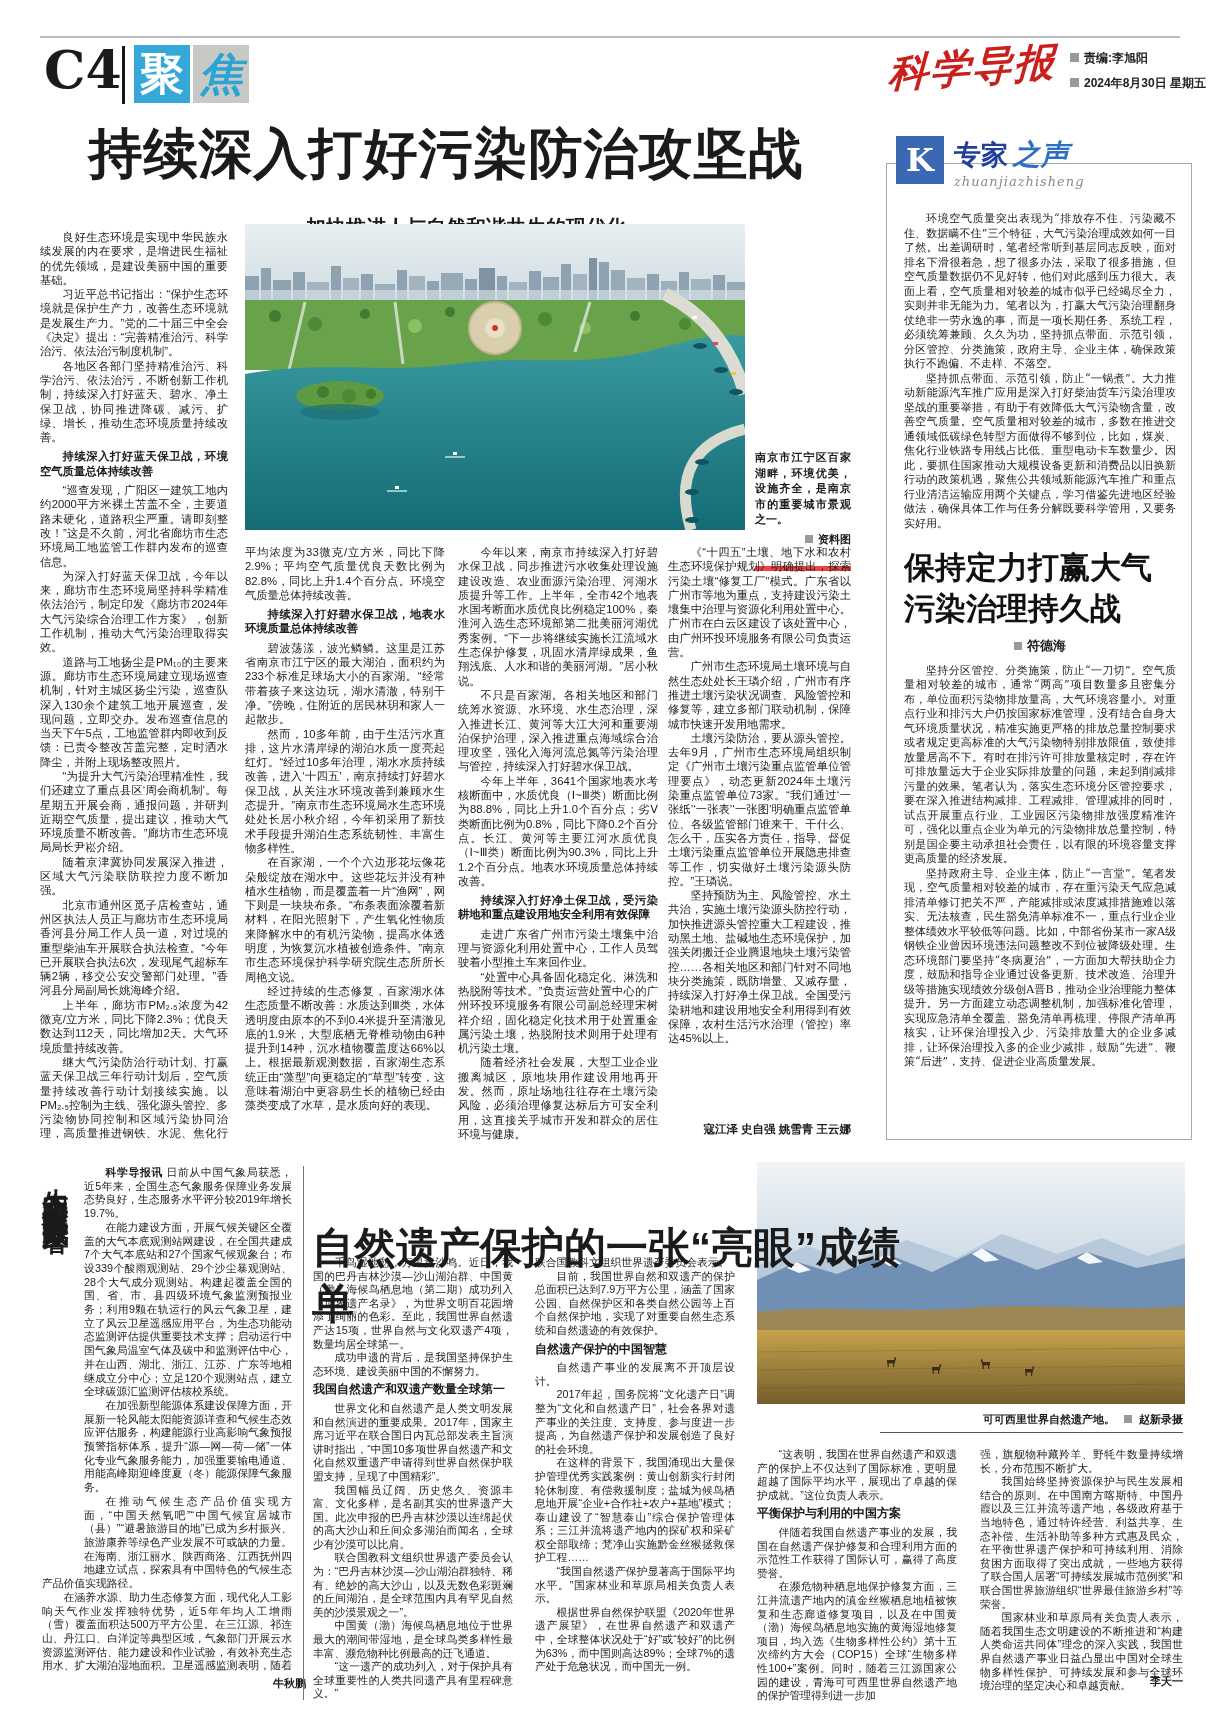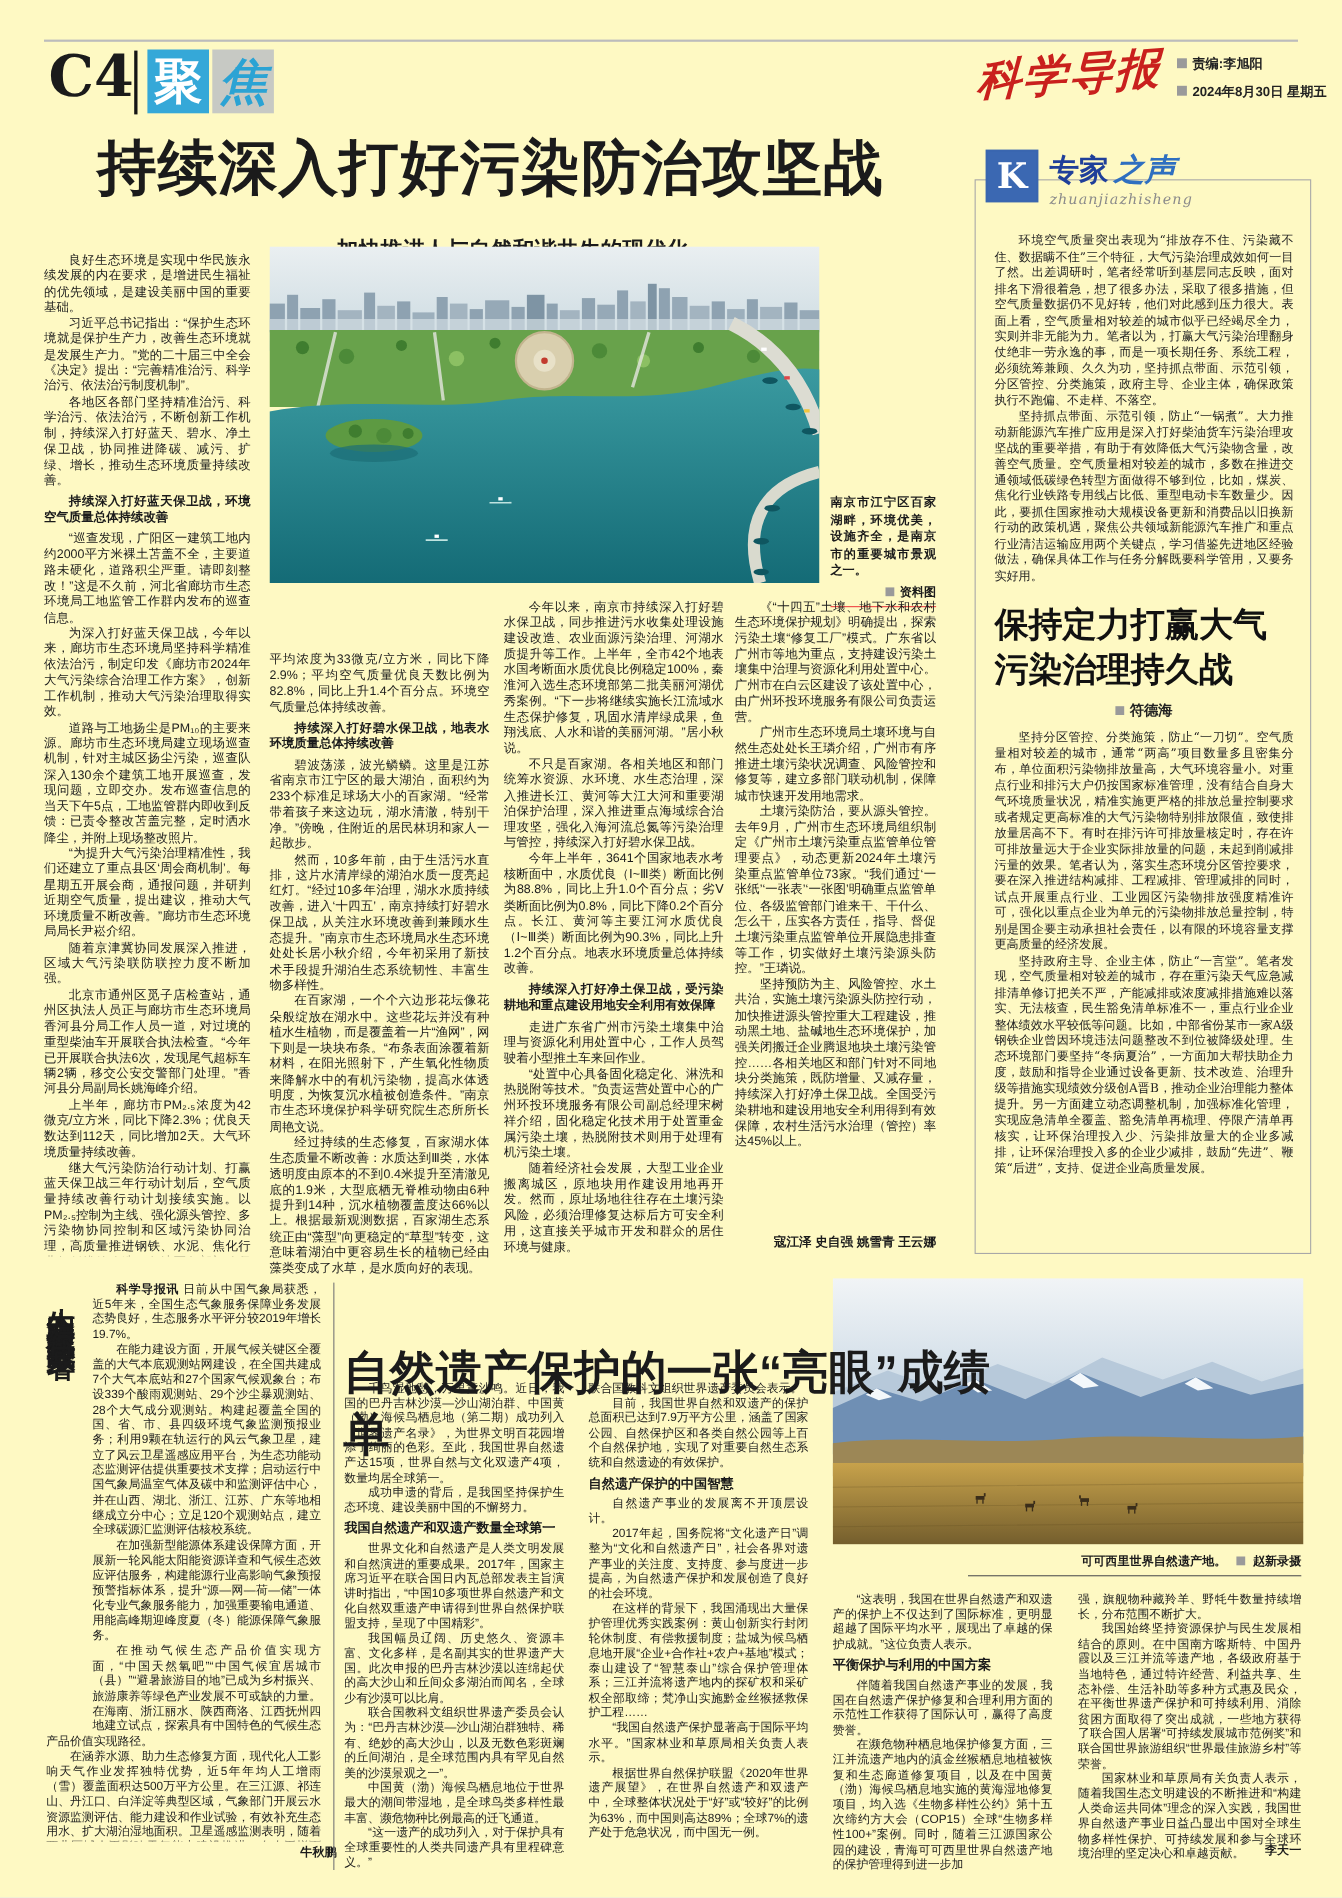--- a/index.html
+++ b/index.html
@@ -1,16 +1,16 @@
 <!DOCTYPE html>
 <html><head>
 <meta charset="utf-8">
 <style>
   html,body{margin:0;padding:0;background:#e8e8e4;}
-  #page{position:relative;width:1220px;height:1725px;margin:0 auto;background:#fef9c3;overflow:hidden;
+  #page{position:relative;width:1220px;height:1725px;margin:0 auto;background:#ffffff;overflow:hidden;
         font-family:"Liberation Sans",sans-serif;color:#1b1b1b;}
   .abs{position:absolute;}
   
   .topline{left:40px;top:36px;width:1140px;height:2px;background:#bcbcbc;}
   .c4{left:44px;top:40px;font-family:"DejaVu Serif",serif;font-weight:bold;font-size:52px;line-height:60px;}
   .hdrdiv{left:122px;top:46px;width:3px;height:58px;background:#151515;}
   .logo-sq{width:56px;height:58px;display:flex;align-items:center;justify-content:center;
            font-family:"DejaVu Serif",serif;font-weight:bold;font-size:44px;}
   .ju{left:134px;top:45px;background:#35a8d8;color:#ffffff;}
   .jiao{left:193px;top:45px;background:#c7c9c4;color:#2ba3d4;font-style:italic;}
@@ -23,26 +23,26 @@
   .headline{left:40px;top:120px;width:812px;text-align:center;font-weight:900;font-size:54px;
             letter-spacing:1px;line-height:66px;}
   .subtitle{left:40px;top:214px;width:812px;text-align:center;font-weight:bold;font-size:20px;}
   .col{font-size:11.3px;line-height:14.3px;text-align:justify;overflow:hidden;}
   .col p,.col h4{margin:0;padding:0;font-size:inherit;}
   .para{text-indent:2em;}
   .para.cont{text-indent:0;}
   .subhd{font-weight:bold;margin:5px 0 !important;text-indent:0;}
   .subhd.ind{text-indent:2em;}
   .c1{left:40px;top:230px;width:188px;height:912px;}
-  .c2{left:245px;top:545px;width:200px;height:597px;margin-top:48px;}
+  .c2{left:245px;top:545px;width:200px;height:597px;}
   .c3{left:458px;top:545px;width:200px;height:597px;}
   .c4col{left:668px;top:545px;width:183px;height:572px;}
   .photo1{left:245px;top:224px;width:500px;height:306px;}
   .cap1{left:755px;top:450px;width:96px;font-size:11px;line-height:15.5px;font-weight:bold;text-align:justify;}
-  .cap1 .credit{display:block;text-align:right;margin-top:4px;border-bottom:1px solid #ef4444;padding-bottom:4px;}
+  .cap1 .credit{display:block;text-align:right;margin-top:4px;border-bottom:5px solid #ef4444;padding-bottom:19px;}
   .mainby{left:668px;top:1122px;width:183px;text-align:right;font-weight:bold;font-size:11.5px;}
   
   .expbox{left:886px;top:163px;width:306px;height:977px;border:1px solid #a8a8a8;box-sizing:border-box;}
   .exphdr{left:896px;top:136px;display:flex;align-items:flex-start;z-index:4;}
   .kblock{width:44px;height:44px;background:#3b68b2;color:#fff;display:flex;align-items:center;justify-content:center;
           font-family:"DejaVu Serif",serif;font-weight:bold;font-size:32px;border:2px solid #2c52900d;}
   .expname{margin-left:10px;}
   .expname .n1{font-size:27px;font-weight:bold;color:#1f3f9a;font-family:"DejaVu Serif",serif;}
   .expname .n2{font-size:28px;font-weight:bold;font-style:italic;color:#2f6fc0;font-family:"DejaVu Serif",serif;}
   .pinyin{font-size:13px;font-style:italic;color:#8a8a8a;letter-spacing:1px;font-family:"DejaVu Serif",serif;text-align:center;}

